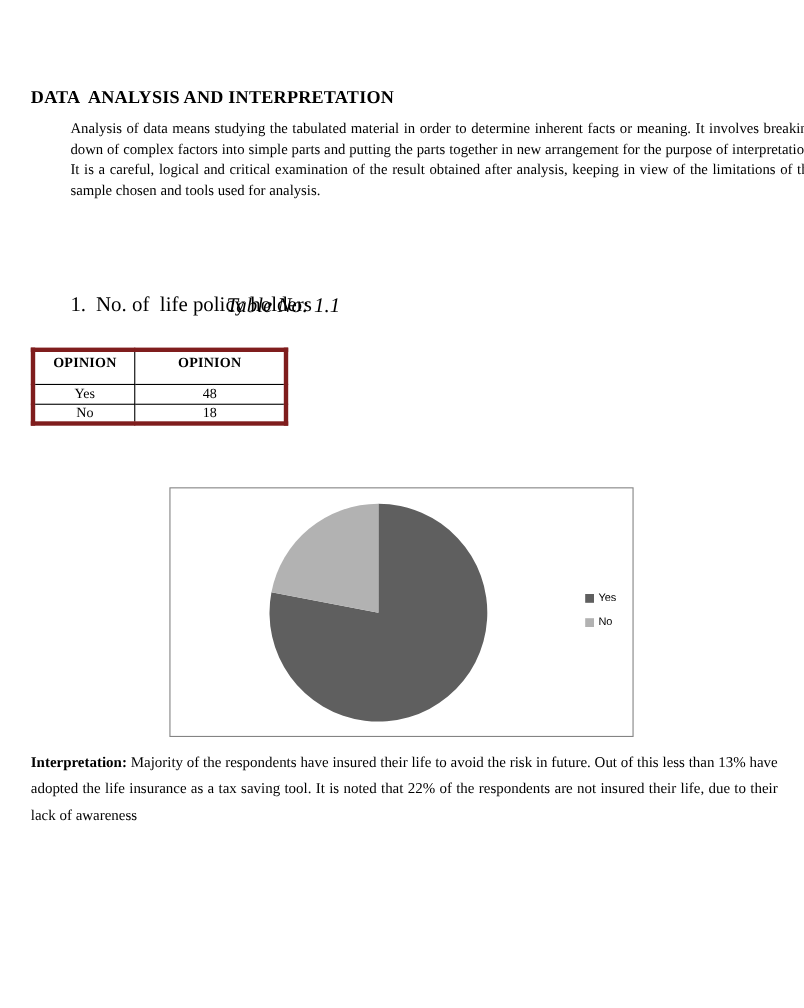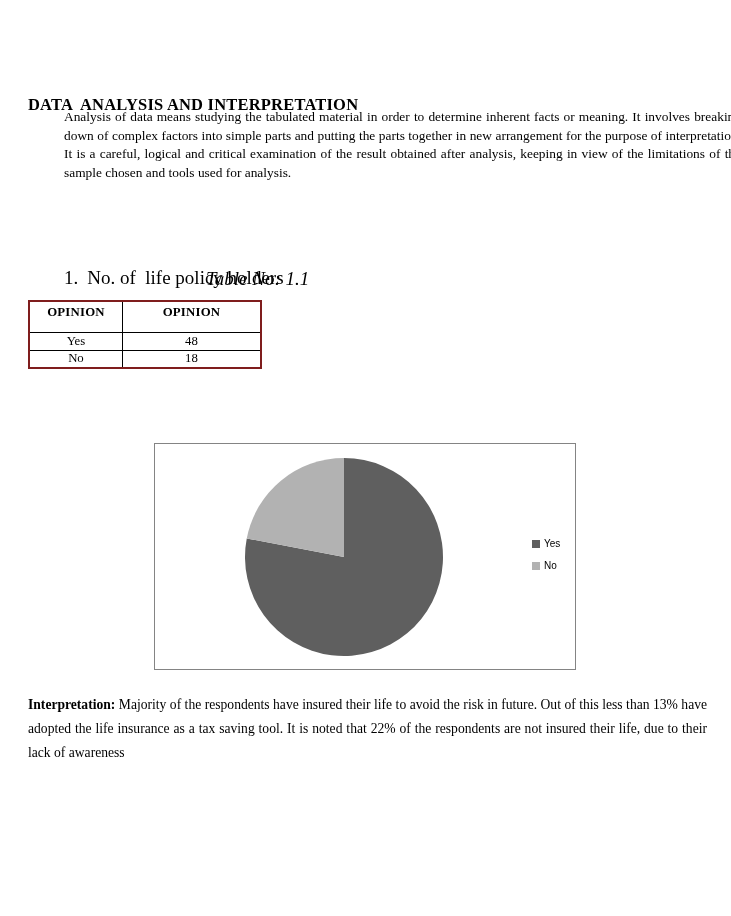--- a/index.html
+++ b/index.html
@@ -2,38 +2,38 @@
 <html><head>
 <meta charset="utf-8">
 <style>
   * { margin:0; padding:0; box-sizing:border-box; }
   html,body { background:#ffffff; }
   .page {
     position:relative; width:731px; height:916px; background:#ffffff;
     font-family:"Liberation Serif", serif; color:#000; overflow:hidden;
   }
   .heading {
-    position:absolute; left:28px; top:95px;
+    position:absolute; left:28px; top:79px;
     font-size:16.5px; font-weight:bold; white-space:pre-wrap; letter-spacing:0.2px;
   }
   .intro {
     position:absolute; left:28px; top:108px; width:677px;
     font-size:13.4px; line-height:18.6px; text-align:justify;margin-left:36px;
   }
   .list-item {
     position:absolute; left:45px; top:245px; font-size:19px; white-space:pre-wrap;
   }
   .list-item .num { margin-right:9px; }
   .caption {
     position:absolute; left:206px; top:268px; font-size:19px;font-style:italic;
   }
   .data-table {
-    position:absolute; left:28px; top:300px; width:234px;
+    position:absolute; left:28px; top:316px; width:234px;
     border-collapse:collapse; font-size:12.8px; text-align:center;
-    border:2px solid #7f1d1d;
+    border:4px solid #7f1d1d;
   }
   .data-table th, .data-table td { border:1px solid #000; }
   .data-table th {
     height:31px; vertical-align:top; padding-top:3px; font-weight:bold; letter-spacing:0.2px;
   }
   .data-table td { height:18px; vertical-align:middle; }
   .data-table .total-row td { font-weight:bold; }
   .col-opinion { width:94px; }
   .col-numbers { width:140px; }
   .chart-frame {
@@ -44,21 +44,21 @@
   .legend {
     position:absolute; left:377px; top:94px;
     font-family:"Liberation Sans", sans-serif; font-size:10px; color:#000;
   }
   .legend-item { display:flex; align-items:center; margin-bottom:11px; }
   .legend-swatch {
     width:8px; height:8px; display:inline-block; margin-right:4px; flex:0 0 auto;
   }
   .interpretation {
     position:absolute; left:28px; top:681px; width:679px;
-    font-size:13.6px; line-height:24px; text-align:justify;margin-top:12px;
+    font-size:13.6px; line-height:24px; text-align:justify;
   }
 </style>
 </head>
 <body>
 
 <div class="page">
 
   <h1 class="heading">DATA  ANALYSIS AND INTERPRETATION</h1>
 
   <p class="intro">Analysis of data means studying the tabulated material in order to determine inherent facts or meaning. It involves breaking down of complex factors into simple parts and putting the parts together in new arrangement for the purpose of interpretation. It is a careful, logical and critical examination of the result obtained after analysis, keeping in view of the limitations of the sample chosen and tools used for analysis.</p>

